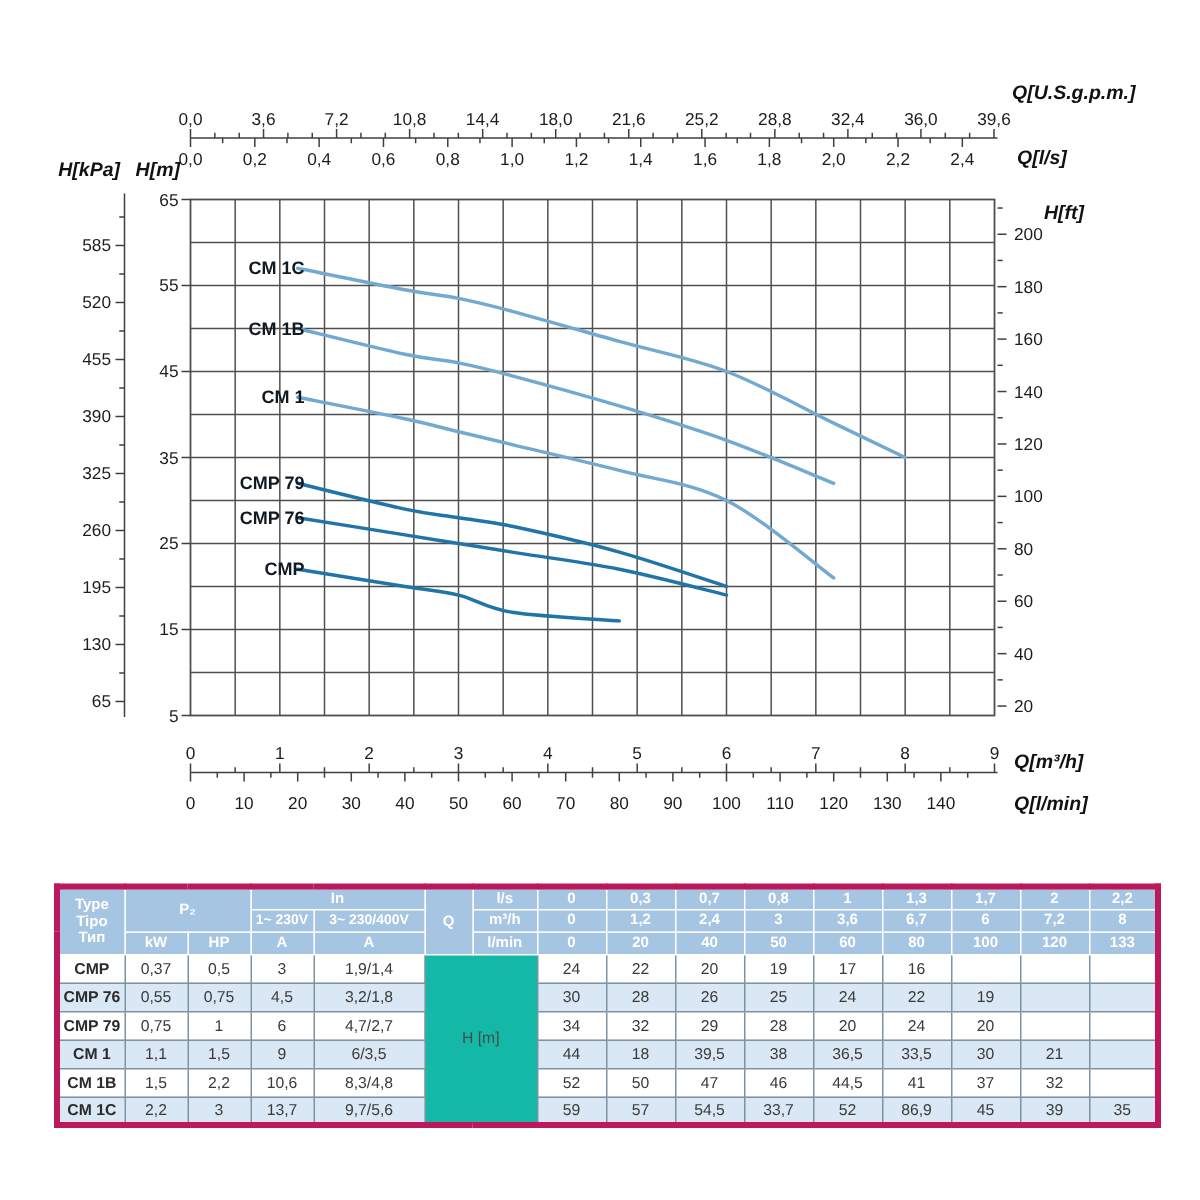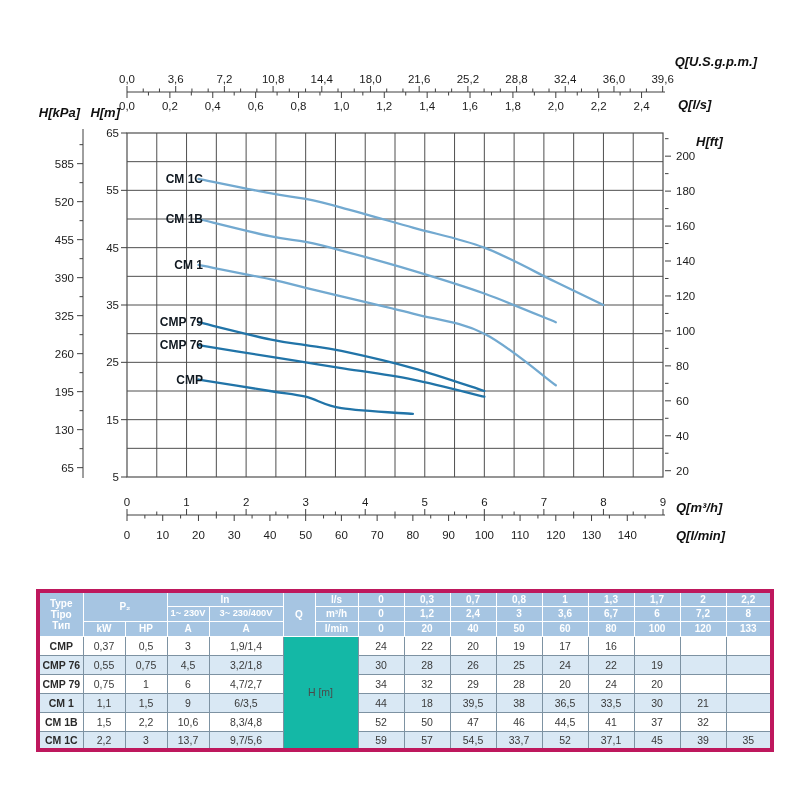--- a/index.html
+++ b/index.html
@@ -466,21 +466,21 @@
             <td class="type">CM 1C</td>
             <td>2,2</td>
             <td>3</td>
             <td>13,7</td>
             <td>9,7/5,6</td>
             <td>59</td>
             <td>57</td>
             <td>54,5</td>
             <td>33,7</td>
             <td>52</td>
-            <td>37,1</td>
+            <td>86,9</td>
             <td>45</td>
             <td>39</td>
             <td>35</td>
           </tr>
         </tbody>
       </table>
   </div>
 </div>
 
 </body></html>

